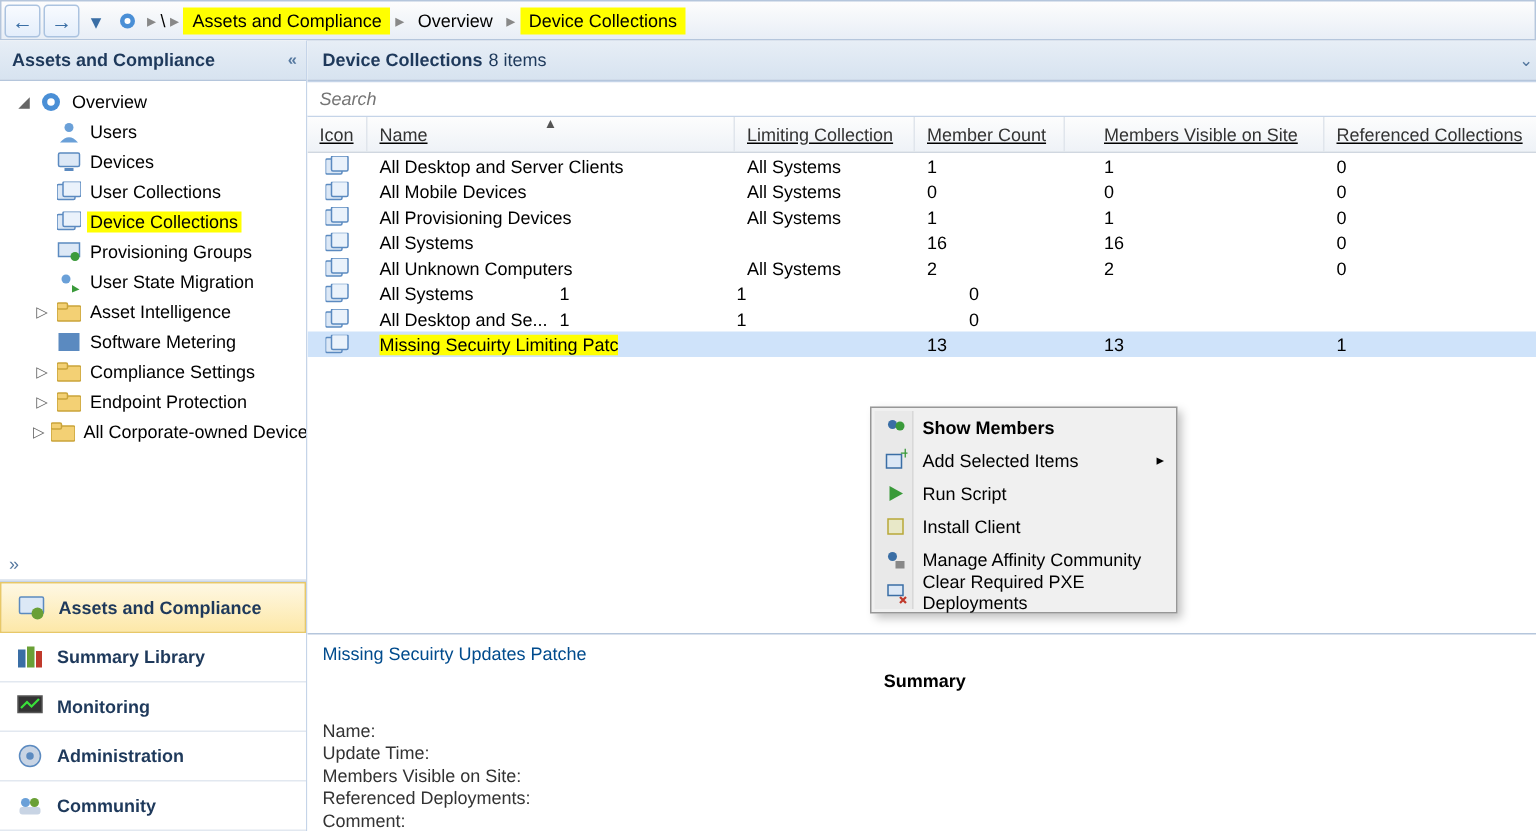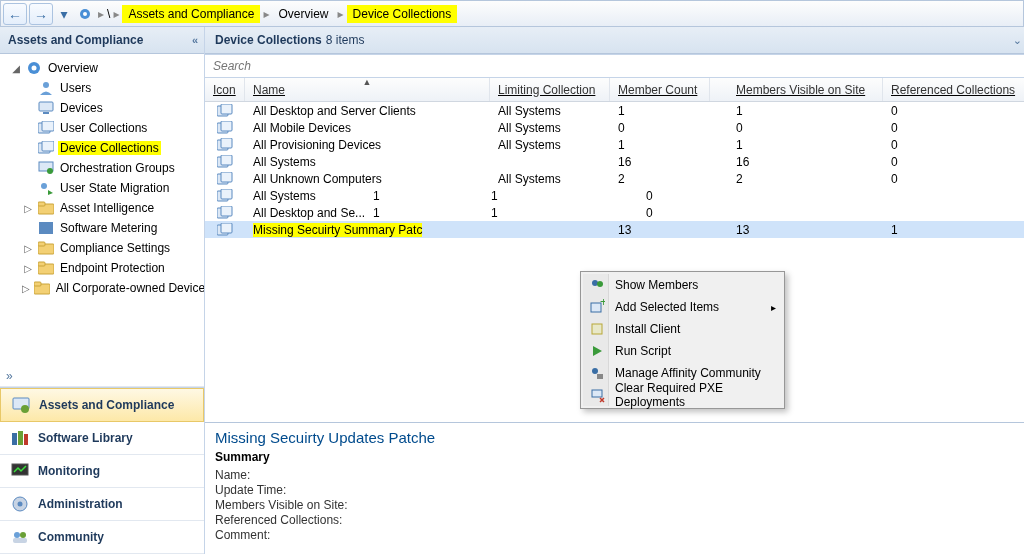--- a/index.html
+++ b/index.html
@@ -57,29 +57,29 @@
   .grid-body { }
   .grid-row { display:flex; height:17px; align-items:center; }
   .grid-row .cell { padding:0 8px; white-space:nowrap; overflow:hidden; }
   .grid-row .cell.ico { width:40px; display:flex; justify-content:center; }
   .grid-row.selected { background:#cfe3fa; }
   .grid-row.selected .name-txt { background:#ffff00; }
   .coll-icon { width:16px; height:14px; }
   
   
   .summary-panel { border-top:1px solid #b5c6dc; background:#fff; padding:6px 10px 4px 10px; height:132px; }
-  .summary-title { font-size:15px; color:#004b8d; margin-bottom:4px; }
-  .summary-sub { font-weight:bold; margin-bottom:4px; }
+  .summary-title { font-size:12px; color:#004b8d; margin-bottom:4px; }
+  .summary-sub { font-weight:bold; margin-bottom:19px;text-align:center; }
   .summary-fields { color:#333; line-height:15px; }
   
   
   .ctx-menu { position:absolute; left:375px; top:193px; width:205px; background:#f0f0f0; border:1px solid #979797; box-shadow:3px 3px 6px rgba(0,0,0,0.25); padding:2px; z-index:100; }
   .ctx-menu .gutter { position:absolute; left:2px; top:2px; bottom:2px; width:26px; background:#e9e9e9; border-right:1px solid #d8d8d8;}
   .ctx-item { position:relative; display:flex; align-items:center; height:22px; padding-left:32px; padding-right:18px; cursor:default; }
-  .ctx-item.bold { font-weight:normal; }
+  .ctx-item.bold { font-weight:bold; }
   .ctx-item .ci-ico { position:absolute; left:5px; width:18px; height:18px; display:flex; align-items:center; justify-content:center; }
   .ctx-item .sub-arrow { position:absolute; right:6px; font-size:10px; }
   
   
   svg { display:block; }
 </style>
 </head>
 <body>
 
 <div class="top-nav">
@@ -161,21 +161,21 @@
           <span class="lbl">Device Collections</span>
         </div>
         <div class="tree-item lvl1">
           <span class="tw"></span>
           <span class="ico">
             <svg width="16" height="14">
               <rect x="1" y="1" width="14" height="9" fill="#dce8f6" stroke="#5b8ac0"></rect>
               <circle cx="12" cy="10" r="3" fill="#3a9a3a"></circle>
             </svg>
           </span>
-          <span class="lbl">Orchestration Groups</span>
+          <span class="lbl">Provisioning Groups</span>
         </div>
         <div class="tree-item lvl1">
           <span class="tw"></span>
           <span class="ico">
             <svg width="16" height="16">
               <circle cx="6" cy="6" r="3" fill="#6aa0d8"></circle>
               <path d="M10 10 L15 13 L10 15 Z" fill="#3a9a3a"></path>
             </svg>
           </span>
           <span class="lbl">User State Migration</span>
@@ -242,21 +242,21 @@
           <span class="lbl">Assets and Compliance</span>
         </div>
         <div class="navbtn">
           <span class="ico">
             <svg width="20" height="20">
               <rect x="2" y="5" width="5" height="12" fill="#3a6ea5"></rect>
               <rect x="8" y="3" width="5" height="14" fill="#6aa036"></rect>
               <rect x="14" y="6" width="4" height="11" fill="#c0392b"></rect>
             </svg>
           </span>
-          <span class="lbl">Software Library</span>
+          <span class="lbl">Summary Library</span>
         </div>
         <div class="navbtn">
           <span class="ico">
             <svg width="20" height="20">
               <rect x="2" y="3" width="16" height="11" fill="#333" stroke="#555"></rect>
               <polyline points="4,11 8,7 11,10 16,5" stroke="#3ae03a" fill="none" stroke-width="1.5"></polyline>
             </svg>
           </span>
           <span class="lbl">Monitoring</span>
         </div>
@@ -403,21 +403,21 @@
             <div class="cell col-vis">1</div>
             <div class="cell col-ref">0</div>
           </div>
           <div class="grid-row selected">
             <div class="cell ico col-icon">
               <svg class="coll-icon" width="16" height="14">
                 <rect x="0" y="2" width="11" height="10" rx="1" fill="#dce8f6" stroke="#5b8ac0"></rect>
                 <rect x="4" y="0" width="11" height="10" rx="1" fill="#eaf2fb" stroke="#5b8ac0"></rect>
               </svg>
             </div>
-            <div class="cell col-name"><span class="name-txt">Missing Secuirty Summary Patc</span></div>
+            <div class="cell col-name"><span class="name-txt">Missing Secuirty Limiting Patc</span></div>
             <div class="cell col-lim"></div>
             <div class="cell col-mem">13</div>
             <div class="cell col-vis">13</div>
             <div class="cell col-ref">1</div>
           </div>
         </div>
 
       <div class="ctx-menu" id="ctx">
         <div class="gutter"></div>
       <div class="ctx-item bold">
@@ -435,32 +435,32 @@
                 <rect x="2" y="4" width="10" height="9" fill="#dce8f6" stroke="#3a6ea5"></rect>
                 <text x="11" y="7" font-size="10" fill="#3a9a3a">+</text>
               </svg>
             </span>
             <span>Add Selected Items</span>
             <span class="sub-arrow">▸</span>
           </div>
           <div class="ctx-item">
             <span class="ci-ico">
               <svg width="16" height="16">
+                <path d="M4 3 L13 8 L4 13 Z" fill="#3a9a3a"></path>
+              </svg>
+            </span>
+            <span>Run Script</span>
+          </div>
+          <div class="ctx-item">
+            <span class="ci-ico">
+              <svg width="16" height="16">
                 <rect x="3" y="3" width="10" height="10" fill="#e8e8c8" stroke="#b8a838"></rect>
               </svg>
             </span>
             <span>Install Client</span>
-          </div>
-          <div class="ctx-item">
-            <span class="ci-ico">
-              <svg width="16" height="16">
-                <path d="M4 3 L13 8 L4 13 Z" fill="#3a9a3a"></path>
-              </svg>
-            </span>
-            <span>Run Script</span>
           </div>
           <div class="ctx-item">
             <span class="ci-ico">
               <svg width="16" height="16">
                 <circle cx="6" cy="6" r="3" fill="#3a6ea5"></circle>
                 <rect x="8" y="9" width="6" height="5" fill="#888"></rect>
               </svg>
             </span>
             <span>Manage Affinity Community</span>
           </div>
@@ -476,18 +476,18 @@
         </div>
     </div>
 
     <div class="summary-panel">
       <div class="summary-title">Missing Secuirty Updates Patche</div>
       <div class="summary-sub">Summary</div>
       <div class="summary-fields" id="sumfields">
           <div>Name:</div>
           <div>Update Time:</div>
           <div>Members Visible on Site:</div>
-          <div>Referenced Collections:</div>
+          <div>Referenced Deployments:</div>
           <div>Comment:</div>
         </div>
     </div>
   </div>
 </div>
 
 </body></html>

